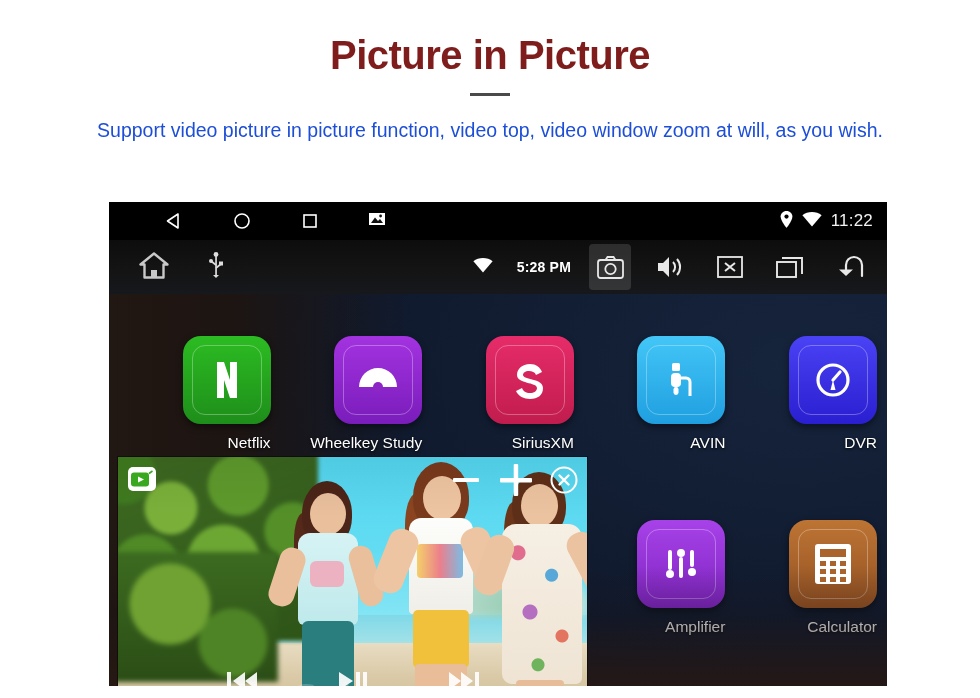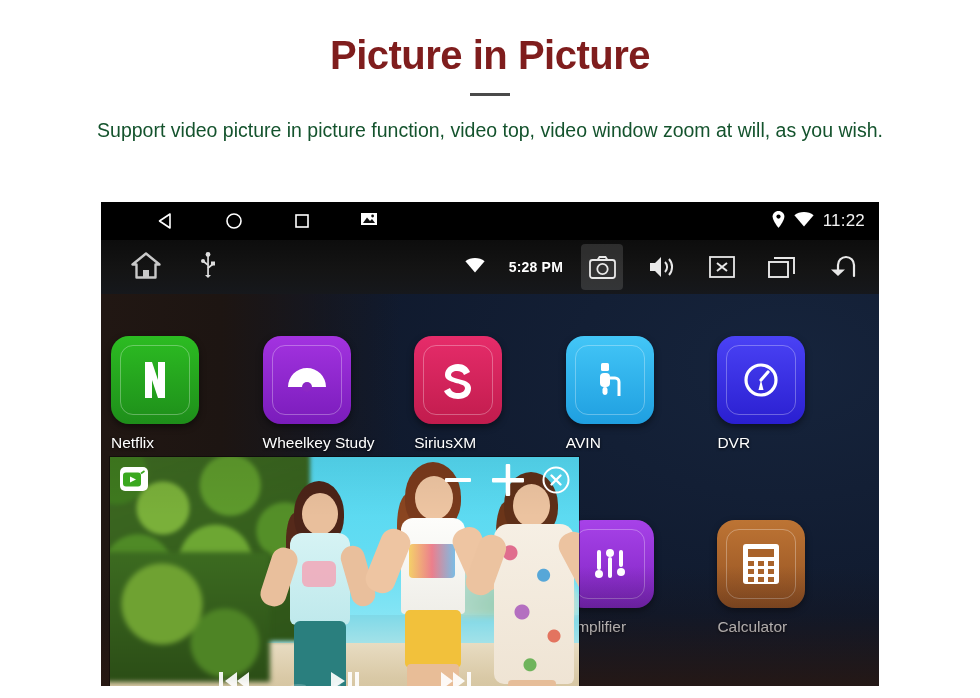--- a/index.html
+++ b/index.html
@@ -22,29 +22,29 @@
     line-height: 1.05;
   }
   .title-rule {
     width: 40px; height: 3px; background: #4a4a4a;
     margin: 17px auto 0;
   }
   .subtitle {
     margin: 20px auto 16px;
     width: 880px;
     font-size: 19.5px;
-    color: #14532d;
+    color: #1d4ed8;
     line-height: 1.45;
     font-weight: 400;
   }
 
   
   .device {
     position: absolute;
-    left: 101px; top: 202px;
+    left: 109px; top: 202px;
     width: 778px; height: 484px;
     overflow: hidden;
     background: #0b1220;
   }
 
   
   .statusbar {
     position: relative;
     height: 38px;
     background: #000000;
@@ -98,21 +98,21 @@
   }
 
   .icon-grid {
     position: absolute; inset: 0;
     display: grid;
     grid-template-columns: repeat(5, 1fr);
     grid-template-rows: 1fr 1fr;
     padding: 8px 10px 16px 10px;
   }
   .app-cell {
-    display: flex; flex-direction: column; align-items: flex-start; justify-content: center;
+    display: flex; flex-direction: column; align-items: flex-end; justify-content: center;
     gap: 10px;
   }
   .app-tile {
     width: 88px; height: 88px;
     border-radius: 18px;
     display: flex; align-items: center; justify-content: center;
     position: relative;
     box-shadow: 0 3px 7px rgba(0,0,0,0.45);
   }
   .app-tile .inner-ring {

